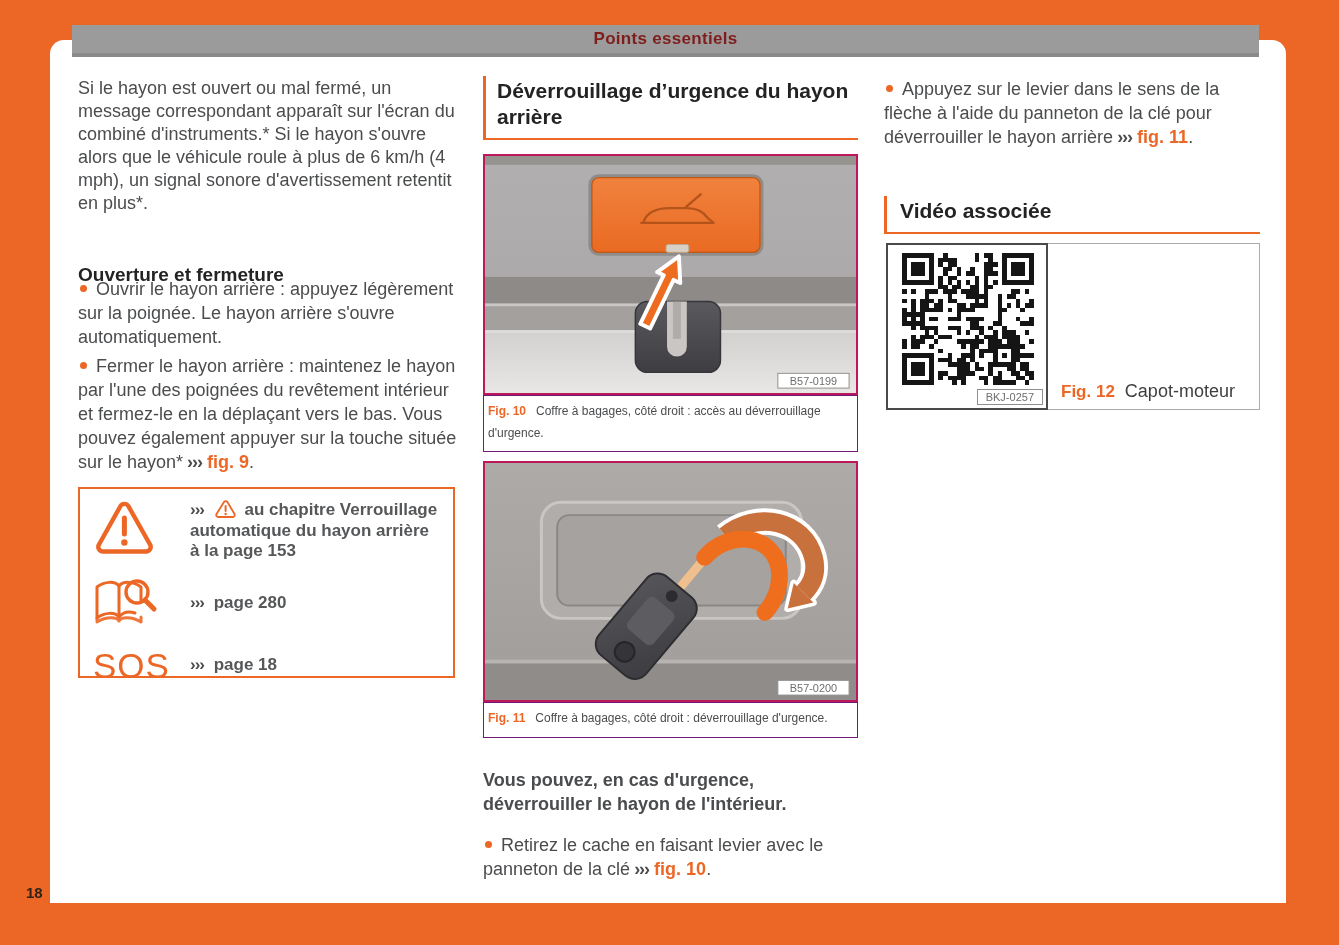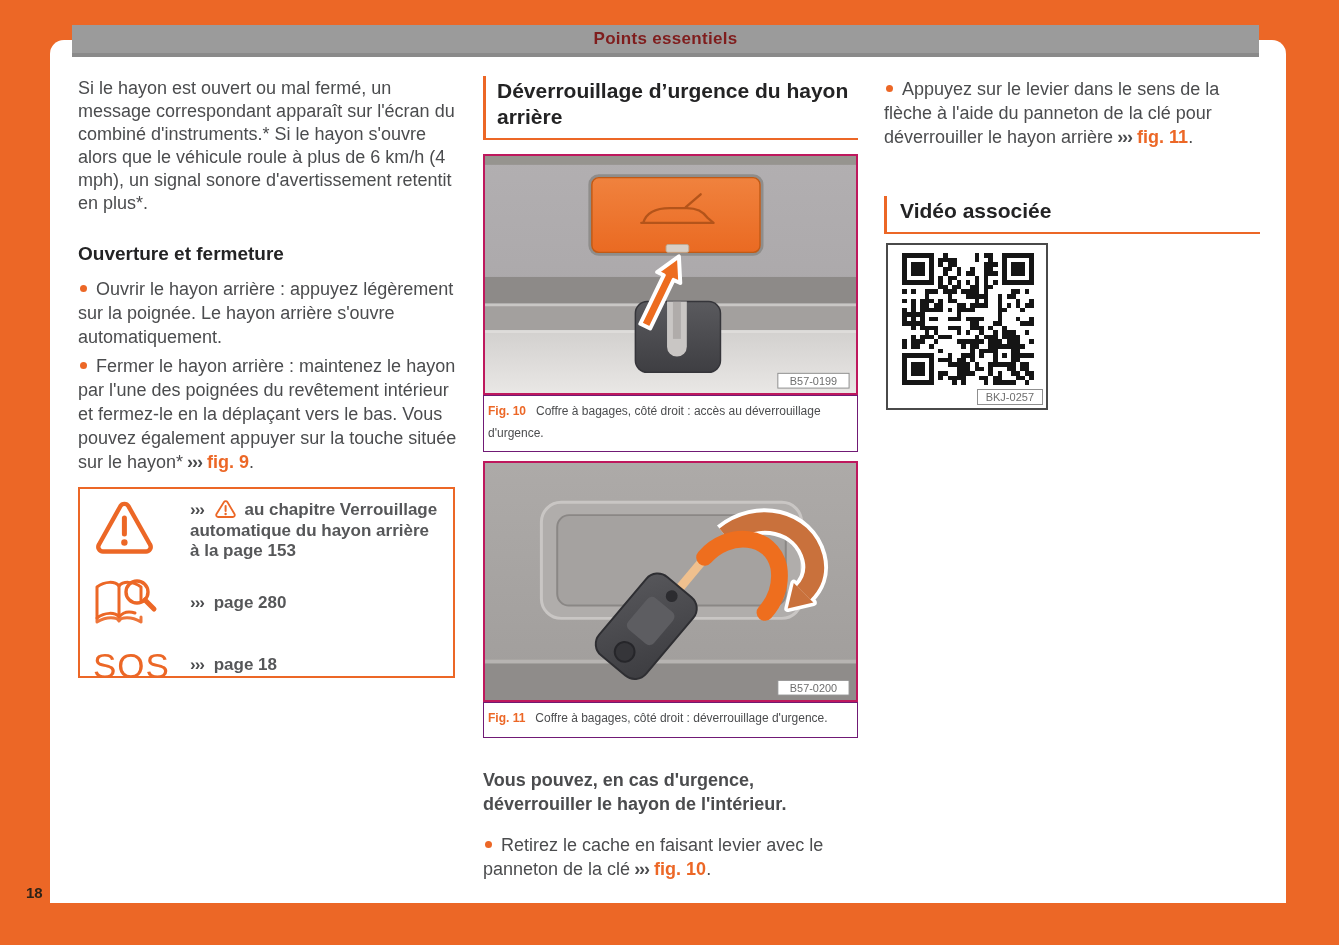--- a/index.html
+++ b/index.html
@@ -17,21 +17,21 @@
     border-bottom:4px solid #8A8A8A;display:flex;align-items:center;justify-content:center;z-index:6;}
   #header-bar span{color:#7f1d1d;font-weight:bold;font-size:17px;letter-spacing:.3px;}
   #page-num{position:absolute;left:26px;top:884px;font-size:15px;font-weight:bold;color:#2E2318;z-index:7;}
 
   .abs{position:absolute;}
   .body-text{font-size:18px;line-height:24px;color:var(--ink);}
   .intro{line-height:23px;}
   .dot{display:inline-block;width:7px;height:7px;border-radius:50%;background:var(--orange);margin:0 9px 3px 2px;}
   .chev{font-weight:bold;color:var(--ink);letter-spacing:-1px;margin:0 5px 0 4px;}
   .ref-label{font-weight:bold;color:var(--orange);}
-  .sect-title{font-size:19px;font-weight:bold;color:var(--ink-dark);}
+  .sect-title{font-size:19px;font-weight:bold;color:var(--ink-dark);margin-top:21px;}
 
   .col-heading{border-left:3px solid var(--orange);border-bottom:2px solid var(--orange);
     padding:2px 0 8px 11px;font-size:21px;line-height:26px;font-weight:bold;color:var(--ink-dark);}
 
   .fig-img{border:2px solid #be185d;overflow:hidden;background:#A8A5A3;}
   .fig-img svg{display:block;width:100%;height:100%;}
   .fig-caption{border:1px solid #701a75;padding:5px 10px 7px 4px;font-size:12px;line-height:21.5px;color:var(--ink);background:#fff;}
   .fig-label{font-weight:bold;color:var(--orange);margin-right:10px;}
 
   
@@ -224,16 +224,21 @@
           <rect x="2" y="2" width="3" height="3"></rect>
           <path d="M22,0 h7 v7 h-7 z M23,1 v5 h5 v-5 z" fill-rule="evenodd"></path>
           <rect x="24" y="2" width="3" height="3"></rect>
           <path d="M0,22 h7 v7 h-7 z M1,23 v5 h5 v-5 z" fill-rule="evenodd"></path>
           <rect x="2" y="24" width="3" height="3"></rect>
         </g>
         <path id="qr-modules" fill="#151515" d="M9,0h1v1h-1zM16,0h1v1h-1zM18,0h1v1h-1zM19,0h1v1h-1zM8,1h1v1h-1zM9,1h1v1h-1zM10,1h1v1h-1zM11,1h1v1h-1zM16,1h1v1h-1zM19,1h1v1h-1zM8,2h1v1h-1zM10,2h1v1h-1zM11,2h1v1h-1zM18,2h1v1h-1zM19,2h1v1h-1zM20,2h1v1h-1zM9,3h1v1h-1zM10,3h1v1h-1zM12,3h1v1h-1zM15,3h1v1h-1zM18,3h1v1h-1zM19,3h1v1h-1zM9,4h1v1h-1zM12,4h1v1h-1zM14,4h1v1h-1zM15,4h1v1h-1zM18,4h1v1h-1zM19,4h1v1h-1zM20,4h1v1h-1zM8,5h1v1h-1zM10,5h1v1h-1zM11,5h1v1h-1zM16,5h1v1h-1zM18,5h1v1h-1zM8,6h1v1h-1zM10,6h1v1h-1zM12,6h1v1h-1zM14,6h1v1h-1zM16,6h1v1h-1zM18,6h1v1h-1zM20,6h1v1h-1zM8,7h1v1h-1zM9,7h1v1h-1zM11,7h1v1h-1zM12,7h1v1h-1zM15,7h1v1h-1zM16,7h1v1h-1zM18,7h1v1h-1zM19,7h1v1h-1zM0,8h1v1h-1zM2,8h1v1h-1zM5,8h1v1h-1zM6,8h1v1h-1zM7,8h1v1h-1zM9,8h1v1h-1zM10,8h1v1h-1zM11,8h1v1h-1zM13,8h1v1h-1zM14,8h1v1h-1zM15,8h1v1h-1zM16,8h1v1h-1zM18,8h1v1h-1zM24,8h1v1h-1zM25,8h1v1h-1zM27,8h1v1h-1zM5,9h1v1h-1zM10,9h1v1h-1zM14,9h1v1h-1zM15,9h1v1h-1zM16,9h1v1h-1zM17,9h1v1h-1zM18,9h1v1h-1zM21,9h1v1h-1zM23,9h1v1h-1zM24,9h1v1h-1zM0,10h1v1h-1zM2,10h1v1h-1zM4,10h1v1h-1zM5,10h1v1h-1zM6,10h1v1h-1zM8,10h1v1h-1zM10,10h1v1h-1zM11,10h1v1h-1zM16,10h1v1h-1zM18,10h1v1h-1zM21,10h1v1h-1zM25,10h1v1h-1zM28,10h1v1h-1zM2,11h1v1h-1zM4,11h1v1h-1zM5,11h1v1h-1zM7,11h1v1h-1zM8,11h1v1h-1zM12,11h1v1h-1zM13,11h1v1h-1zM15,11h1v1h-1zM16,11h1v1h-1zM17,11h1v1h-1zM18,11h1v1h-1zM21,11h1v1h-1zM23,11h1v1h-1zM25,11h1v1h-1zM27,11h1v1h-1zM28,11h1v1h-1zM0,12h1v1h-1zM2,12h1v1h-1zM4,12h1v1h-1zM5,12h1v1h-1zM6,12h1v1h-1zM7,12h1v1h-1zM8,12h1v1h-1zM10,12h1v1h-1zM12,12h1v1h-1zM13,12h1v1h-1zM14,12h1v1h-1zM15,12h1v1h-1zM21,12h1v1h-1zM22,12h1v1h-1zM26,12h1v1h-1zM0,13h1v1h-1zM1,13h1v1h-1zM2,13h1v1h-1zM3,13h1v1h-1zM4,13h1v1h-1zM12,13h1v1h-1zM21,13h1v1h-1zM0,14h1v1h-1zM2,14h1v1h-1zM4,14h1v1h-1zM6,14h1v1h-1zM7,14h1v1h-1zM10,14h1v1h-1zM11,14h1v1h-1zM12,14h1v1h-1zM14,14h1v1h-1zM15,14h1v1h-1zM16,14h1v1h-1zM17,14h1v1h-1zM21,14h1v1h-1zM25,14h1v1h-1zM28,14h1v1h-1zM0,15h1v1h-1zM1,15h1v1h-1zM2,15h1v1h-1zM3,15h1v1h-1zM4,15h1v1h-1zM15,15h1v1h-1zM16,15h1v1h-1zM20,15h1v1h-1zM21,15h1v1h-1zM26,15h1v1h-1zM27,15h1v1h-1zM28,15h1v1h-1zM2,16h1v1h-1zM4,16h1v1h-1zM5,16h1v1h-1zM6,16h1v1h-1zM7,16h1v1h-1zM10,16h1v1h-1zM11,16h1v1h-1zM12,16h1v1h-1zM15,16h1v1h-1zM16,16h1v1h-1zM17,16h1v1h-1zM19,16h1v1h-1zM22,16h1v1h-1zM5,17h1v1h-1zM7,17h1v1h-1zM12,17h1v1h-1zM14,17h1v1h-1zM17,17h1v1h-1zM20,17h1v1h-1zM22,17h1v1h-1zM23,17h1v1h-1zM24,17h1v1h-1zM27,17h1v1h-1zM2,18h1v1h-1zM4,18h1v1h-1zM5,18h1v1h-1zM6,18h1v1h-1zM8,18h1v1h-1zM9,18h1v1h-1zM10,18h1v1h-1zM16,18h1v1h-1zM18,18h1v1h-1zM19,18h1v1h-1zM20,18h1v1h-1zM22,18h1v1h-1zM23,18h1v1h-1zM24,18h1v1h-1zM25,18h1v1h-1zM0,19h1v1h-1zM2,19h1v1h-1zM3,19h1v1h-1zM4,19h1v1h-1zM7,19h1v1h-1zM12,19h1v1h-1zM13,19h1v1h-1zM14,19h1v1h-1zM15,19h1v1h-1zM16,19h1v1h-1zM17,19h1v1h-1zM19,19h1v1h-1zM20,19h1v1h-1zM21,19h1v1h-1zM23,19h1v1h-1zM24,19h1v1h-1zM25,19h1v1h-1zM28,19h1v1h-1zM0,20h1v1h-1zM2,20h1v1h-1zM3,20h1v1h-1zM6,20h1v1h-1zM13,20h1v1h-1zM15,20h1v1h-1zM16,20h1v1h-1zM19,20h1v1h-1zM20,20h1v1h-1zM21,20h1v1h-1zM22,20h1v1h-1zM23,20h1v1h-1zM24,20h1v1h-1zM25,20h1v1h-1zM26,20h1v1h-1zM8,21h1v1h-1zM15,21h1v1h-1zM17,21h1v1h-1zM18,21h1v1h-1zM19,21h1v1h-1zM20,21h1v1h-1zM24,21h1v1h-1zM25,21h1v1h-1zM10,22h1v1h-1zM13,22h1v1h-1zM14,22h1v1h-1zM15,22h1v1h-1zM17,22h1v1h-1zM20,22h1v1h-1zM22,22h1v1h-1zM24,22h1v1h-1zM25,22h1v1h-1zM26,22h1v1h-1zM27,22h1v1h-1zM28,22h1v1h-1zM8,23h1v1h-1zM9,23h1v1h-1zM10,23h1v1h-1zM12,23h1v1h-1zM13,23h1v1h-1zM15,23h1v1h-1zM20,23h1v1h-1zM24,23h1v1h-1zM25,23h1v1h-1zM10,24h1v1h-1zM11,24h1v1h-1zM12,24h1v1h-1zM13,24h1v1h-1zM14,24h1v1h-1zM16,24h1v1h-1zM19,24h1v1h-1zM20,24h1v1h-1zM21,24h1v1h-1zM22,24h1v1h-1zM23,24h1v1h-1zM24,24h1v1h-1zM26,24h1v1h-1zM27,24h1v1h-1zM12,25h1v1h-1zM13,25h1v1h-1zM14,25h1v1h-1zM16,25h1v1h-1zM17,25h1v1h-1zM19,25h1v1h-1zM23,25h1v1h-1zM24,25h1v1h-1zM26,25h1v1h-1zM27,25h1v1h-1zM8,26h1v1h-1zM9,26h1v1h-1zM12,26h1v1h-1zM13,26h1v1h-1zM14,26h1v1h-1zM15,26h1v1h-1zM19,26h1v1h-1zM21,26h1v1h-1zM24,26h1v1h-1zM25,26h1v1h-1zM27,26h1v1h-1zM28,26h1v1h-1zM8,27h1v1h-1zM10,27h1v1h-1zM11,27h1v1h-1zM12,27h1v1h-1zM13,27h1v1h-1zM17,27h1v1h-1zM18,27h1v1h-1zM20,27h1v1h-1zM21,27h1v1h-1zM25,27h1v1h-1zM26,27h1v1h-1zM28,27h1v1h-1zM11,28h1v1h-1zM13,28h1v1h-1zM18,28h1v1h-1zM20,28h1v1h-1zM21,28h1v1h-1zM22,28h1v1h-1zM23,28h1v1h-1zM24,28h1v1h-1zM27,28h1v1h-1z"></path>
       </svg>
       <div id="qr-code-label">BKJ-0257</div>
     </div>
+    <div id="fig12-caption-cell">
+      <div id="fig12-caption">
+        <span class="fig-label">Fig. 12</span><span>Capot-moteur</span>
+      </div>
+    </div>
   </div>
 
   <div id="page-num">18</div>
 </div>
 
 </body></html>

